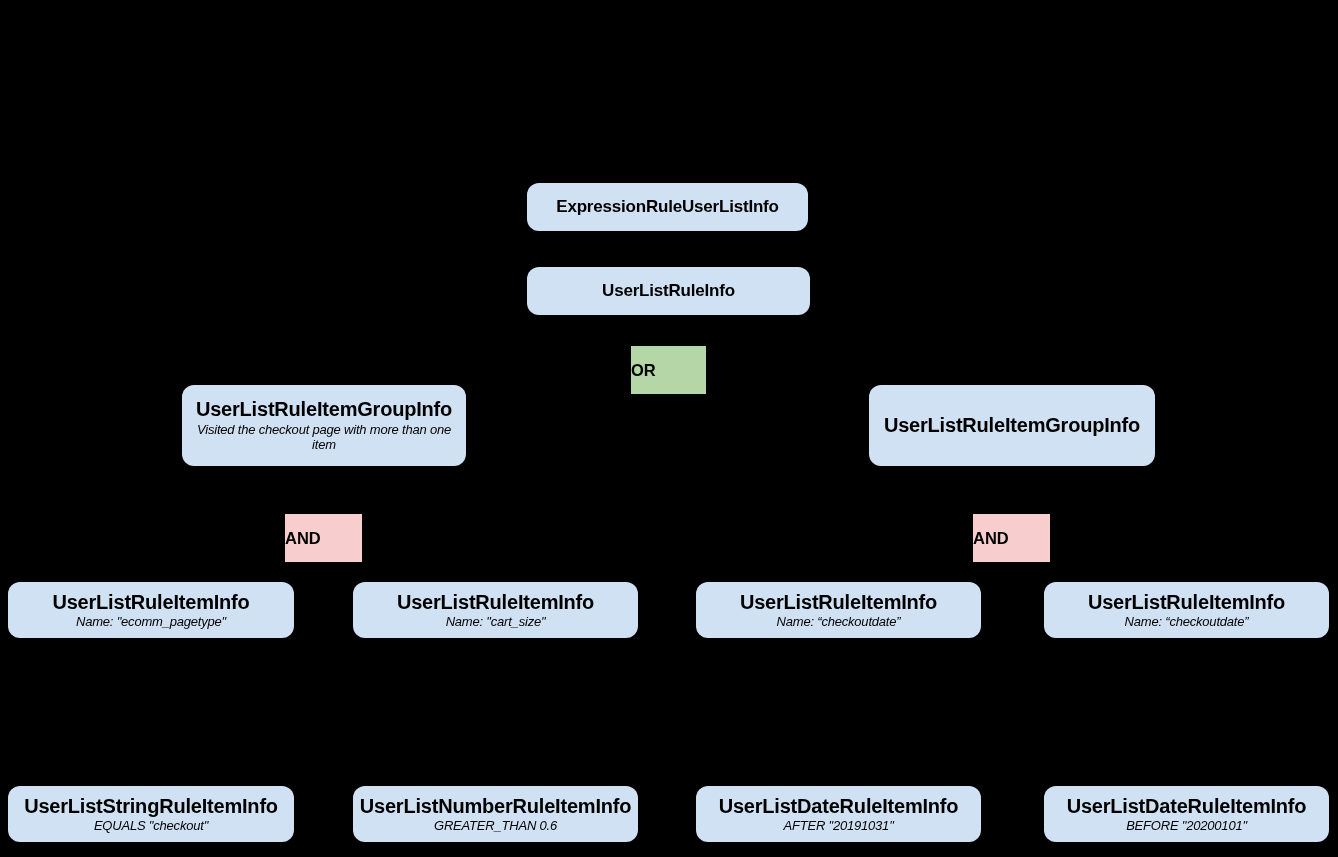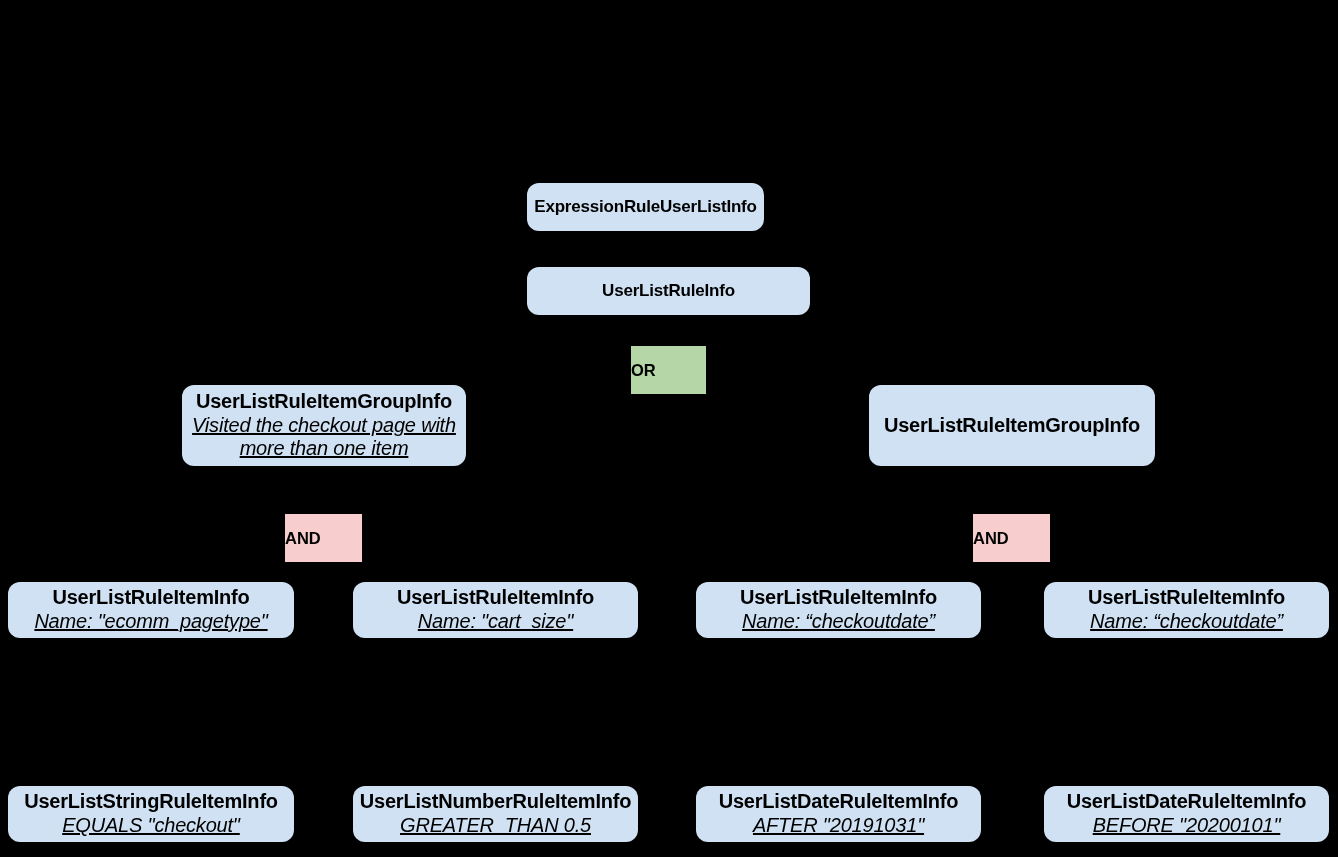--- a/index.html
+++ b/index.html
@@ -32,23 +32,22 @@
     padding: 4px 8px;
   }
   .node .title {
     font-weight: bold;
     font-size: 20px;
     letter-spacing: -0.2px;
     white-space: nowrap;
   }
   .node .sub {
     font-style: italic;
-    font-size: 20px;
+    font-size: 13px;
     letter-spacing: -0.2px;
-    text-decoration: underline;
   }
   .node.single .title {
     font-size: 17px;
   }
   .op {
     position: absolute;
     box-sizing: border-box;
     display: flex;
     align-items: center;
     justify-content: flex-start;
@@ -116,21 +115,21 @@
   <div class="arrowhead" style="left:144px; top:776px;"></div>
   <div class="edge edge-v" style="left:494px; top:638px; height:140px;"></div>
   <div class="arrowhead" style="left:488px; top:776px;"></div>
   <div class="edge edge-v" style="left:838px; top:638px; height:140px;"></div>
   <div class="arrowhead" style="left:832px; top:776px;"></div>
   <div class="edge edge-v" style="left:1185px; top:638px; height:140px;"></div>
   <div class="arrowhead" style="left:1179px; top:776px;"></div>
 
 
 
-  <div class="node single" style="left:527px; top:183px; width:237px; height:48px;">
+  <div class="node single" style="left:527px; top:183px; width:281px; height:48px;">
     <div class="title">ExpressionRuleUserListInfo</div>
   </div>
 
   <div class="node single" style="left:527px; top:267px; width:283px; height:48px;">
     <div class="title">UserListRuleInfo</div>
   </div>
 
   <div class="op or" style="left:631px; top:346px; width:75px; height:48px;">
     <span>OR</span>
   </div>
@@ -172,21 +171,21 @@
     <div class="sub">Name: “checkoutdate”</div>
   </div>
 
   <div class="node" style="left:8px; top:786px; width:286px; height:56px;">
     <div class="title">UserListStringRuleItemInfo</div>
     <div class="sub">EQUALS "checkout"</div>
   </div>
 
   <div class="node" style="left:353px; top:786px; width:285px; height:56px;">
     <div class="title">UserListNumberRuleItemInfo</div>
-    <div class="sub">GREATER_THAN 0.5</div>
+    <div class="sub">GREATER_THAN 0.6</div>
   </div>
 
   <div class="node" style="left:696px; top:786px; width:285px; height:56px;">
     <div class="title">UserListDateRuleItemInfo</div>
     <div class="sub">AFTER "20191031"</div>
   </div>
 
   <div class="node" style="left:1044px; top:786px; width:285px; height:56px;">
     <div class="title">UserListDateRuleItemInfo</div>
     <div class="sub">BEFORE "20200101"</div>

